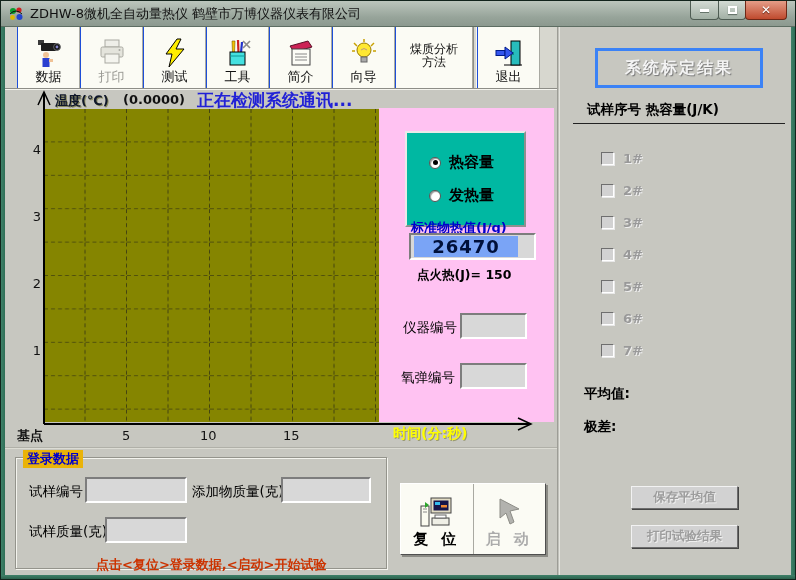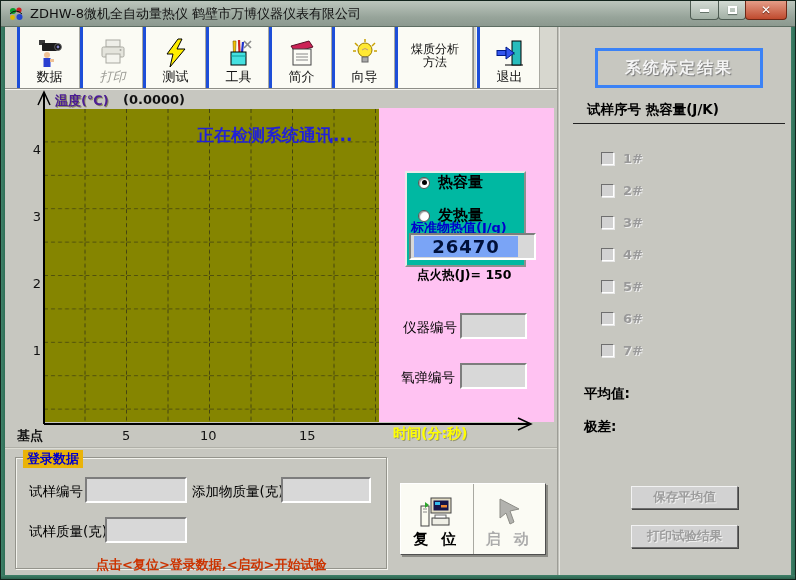--- a/index.html
+++ b/index.html
@@ -21,43 +21,43 @@
   .glyph-max{width:9px;height:8px;border:2px solid #fff;box-shadow:0 1px 1px #66756b;}
   .glyph-close{color:#fff;font-size:12px;font-weight:bold;text-shadow:0 1px 1px #5a1d0e;line-height:1;}
   .frame-strip{position:absolute;background:linear-gradient(90deg,#3f8169,#2f6e56);z-index:30;}
   .fl{left:0;top:26px;width:4px;height:554px;}
   .fr{right:0;top:26px;width:4px;height:554px;}
   .fb{left:0;top:574px;width:796px;height:6px;background:linear-gradient(#3f8169,#23523f);}
   
   .toolbar{position:absolute;left:4px;top:26px;width:552px;height:62px;background:#d7d7cf;
     border-bottom:1px solid #8d8d87;box-shadow:0 1px 0 #f4f4ee;display:flex;align-items:stretch;padding-left:12px;z-index:10;}
   .tbtn{width:63px;display:flex;flex-direction:column;align-items:center;justify-content:flex-end;
-    background:#fbfbf4;border-right:1px solid #a9a9a1;border-left:3px solid #1d4ed8;padding-bottom:4px;cursor:pointer;}
+    background:#fbfbf4;border-right:1px solid #a9a9a1;border-left:1px solid #1d4ed8;padding-bottom:4px;cursor:pointer;}
   .tbtn .ticon{height:34px;display:flex;align-items:center;justify-content:center;}
   .tbtn .tlabel{font-size:13px;color:#111;line-height:1.05;text-align:center;}
-  .tbtn.disabled .tlabel{color:#9a9a94;font-style:italic;}
+  .tbtn.disabled .tlabel{color:#9a9a94;}
   .tbtn.wide{width:78px;justify-content:center;}
   .tbtn.wide .tlabel{font-size:12px;width:56px;word-break:break-all;}
   .tbar-gap{width:4px;background:#d7d7cf;border-left:1px solid #8d8d87;border-right:1px solid #f6f6f0;}
   
   .plot{position:absolute;left:43px;top:108px;width:335px;height:313px;background:#858500;z-index:1;}
   .pinkpanel{position:absolute;left:378px;top:107px;width:175px;height:314px;background:#ffc2f2;z-index:2;}
   .axis-svg{position:absolute;left:28px;top:84px;width:530px;height:350px;z-index:5;pointer-events:none;}
   .lbl{position:absolute;white-space:nowrap;}
   .ylab{width:18px;text-align:right;font-size:13px;color:#111;z-index:3;}
-  .temp-label{left:54px;top:91px;color:#4c1d95;font-weight:bold;font-size:13px;text-shadow:1px 1px 0 #8a8a60;z-index:3;}
+  .temp-label{left:54px;top:91px;color:#0f172a;font-weight:bold;font-size:13px;text-shadow:1px 1px 0 #8a8a60;z-index:3;}
   .cur-val{left:122px;top:91px;color:#111;font-weight:bold;font-size:13px;z-index:3;}
-  .status-msg{left:196px;top:88px;color:#2121d6;font-weight:bold;font-size:17px;z-index:3;margin-top:35px;}
+  .status-msg{left:196px;top:88px;color:#2121d6;font-weight:bold;font-size:17px;z-index:3;}
   .xstrip-lbl{font-size:13px;color:#111;z-index:3;}
   .time-label{left:392px;top:424px;color:#ffff00;font-weight:bold;font-size:14px;text-shadow:1px 1px 0 #9a9a72;z-index:6;}
   .hsep{position:absolute;left:4px;top:446px;width:552px;height:2px;background:linear-gradient(#9a9a92,#f2f2ea);z-index:2;}
   
   .modebox{position:absolute;left:404px;top:130px;width:121px;height:96px;background:#00b8a2;
     border:2px solid #e9e9e9;border-right-color:#8f8f8f;border-bottom-color:#8f8f8f;z-index:4;
-    display:flex;flex-direction:column;gap:14px;padding-left:11px;margin-top:40px;}
+    display:flex;flex-direction:column;justify-content:center;gap:14px;padding-left:22px;}
   .radio-row{display:flex;align-items:center;gap:8px;cursor:pointer;}
   .radio{width:12px;height:12px;border-radius:50%;background:#fff;border:1px solid #555;
     box-shadow:inset 1px 1px 1px #999;display:flex;align-items:center;justify-content:center;}
   .radio .dot{width:5px;height:5px;border-radius:50%;background:#000;}
   .radio-label{font-size:15px;font-weight:bold;color:#000;}
   .blue-lbl{color:#0000cc;font-weight:bold;font-size:13px;z-index:4;}
   .value-field{position:absolute;left:408px;top:232px;width:127px;height:27px;background:#d8d8d8;
     border:2px solid #7d7d7d;border-right-color:#fff;border-bottom-color:#fff;z-index:4;display:flex;align-items:center;cursor:text;}
   .value-sel{margin-left:3px;width:104px;height:21px;background:#7aa4f6;color:#00103a;
     font-size:18px;font-weight:bold;display:flex;align-items:center;justify-content:center;letter-spacing:1px;}
@@ -269,21 +269,21 @@
   </svg>
 
   <span class="lbl ylab" style="left:22px;top:141px;">4</span>
   <span class="lbl ylab" style="left:22px;top:208px;">3</span>
   <span class="lbl ylab" style="left:22px;top:275px;">2</span>
   <span class="lbl ylab" style="left:22px;top:342px;">1</span>
 
   <span class="lbl xstrip-lbl" style="left:16px;top:426px;font-weight:bold;">基点</span>
   <span class="lbl xstrip-lbl" style="left:121px;top:427px;">5</span>
   <span class="lbl xstrip-lbl" style="left:199px;top:427px;">10</span>
-  <span class="lbl xstrip-lbl" style="left:282px;top:427px;margin-left:16px;">15</span>
+  <span class="lbl xstrip-lbl" style="left:282px;top:427px;">15</span>
   <span class="lbl time-label">时间(分:秒)</span>
   <div class="hsep"></div>
 
   <div class="vsep"></div>
   <div class="result-title">系统标定结果</div>
   <span class="lbl result-header">试样序号   热容量(J/K)</span>
   <div class="header-line"></div>
 
   <div class="cbrow" style="top:150px;">
     <span class="cbox"></span>

